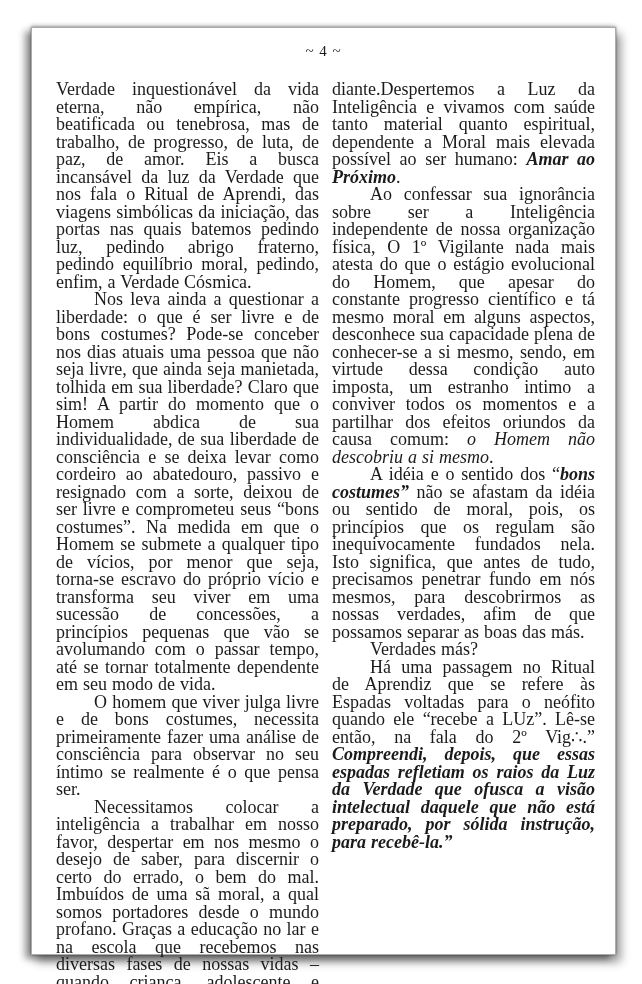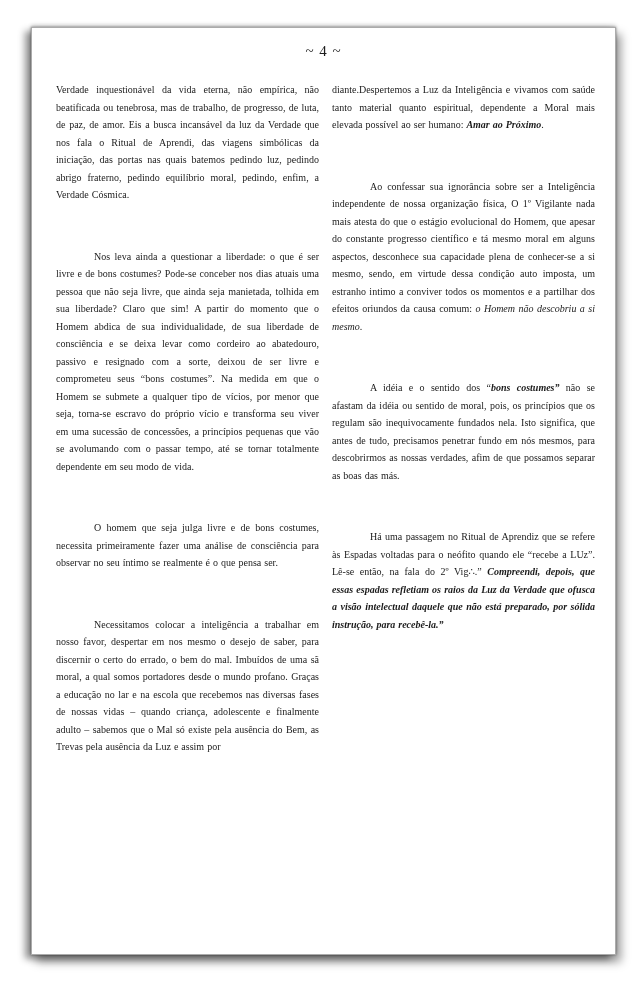--- a/index.html
+++ b/index.html
@@ -43,47 +43,47 @@
     padding:0 24px;
     margin-top:21px;
   }
   .col{
     width:263px;
     flex:0 0 263px;
   }
   .para{
     margin:0;
     text-align:justify;
-    font-size:10px;
+    font-size:18px;
     line-height:17.5px;
     color:#1b1b1b;
     word-spacing:0.5px;
   }
   .para.indent{
     text-indent:38px;
-    margin-top:44px;
   }
   .normal{font-style:normal;font-weight:normal;}
   .italic{font-style:italic;}
   .bolditalic{font-style:italic;font-weight:bold;}
 </style>
 </head>
 <body>
 
 <div class="canvas">
   <div class="sheet">
     <div class="page-number">~ 4 ~</div>
     <div class="columns">
       <div class="col">
           <p class="para"><span class="normal">Verdade inquestionável da vida eterna, não empírica, não beatificada ou tenebrosa, mas de trabalho, de progresso, de luta, de paz, de amor. Eis a busca incansável da luz da Verdade que nos fala o Ritual de Aprendi, das viagens simbólicas da iniciação, das portas nas quais batemos pedindo luz, pedindo abrigo fraterno, pedindo equilíbrio moral, pedindo, enfim, a Verdade Cósmica.</span></p>
           <p class="para indent"><span class="normal">Nos leva ainda a questionar a liberdade: o que é ser livre e de bons costumes? Pode-se conceber nos dias atuais uma pessoa que não seja livre, que ainda seja manietada, tolhida em sua liberdade? Claro que sim! A partir do momento que o Homem abdica de sua individualidade, de sua liberdade de consciência e se deixa levar como cordeiro ao abatedouro, passivo e resignado com a sorte, deixou de ser livre e comprometeu seus “bons costumes”. Na medida em que o Homem se submete a qualquer tipo de vícios, por menor que seja, torna-se escravo do próprio vício e transforma seu viver em uma sucessão de concessões, a princípios pequenas que vão se avolumando com o passar tempo, até se tornar totalmente dependente em seu modo de vida.</span></p>
-          <p class="para indent"><span class="normal">O homem que seja julga livre e de bons costumes, necessita primeiramente  fazer uma análise de consciência para observar no seu íntimo se realmente  é o que pensa ser.</span></p>
+          <p class="para indent"><span class="normal">O homem que viver julga livre e de bons costumes, necessita primeiramente  fazer uma análise de consciência para observar no seu íntimo se realmente  é o que pensa ser.</span></p>
           <p class="para indent"><span class="normal">Necessitamos colocar a inteligência a trabalhar em nosso favor, despertar em nos mesmo o desejo de saber, para discernir o certo do errado, o bem do mal. Imbuídos de uma sã moral, a qual somos portadores desde o mundo profano. Graças a educação no lar e na escola que recebemos nas diversas fases de nossas vidas – quando criança, adolescente e finalmente adulto – sabemos que o Mal só existe  pela ausência do Bem, as Trevas pela ausência da Luz e assim por</span></p>
         </div>
       <div class="col">
           <p class="para"><span class="normal">diante.Despertemos a Luz da Inteligência e vivamos com saúde tanto material quanto espiritual, dependente a Moral mais elevada possível ao ser humano: </span><span class="bolditalic">Amar ao Próximo</span><span class="normal">.</span></p>
           <p class="para indent"><span class="normal">Ao confessar sua ignorância sobre ser a Inteligência independente de nossa organização física, O 1º Vigilante nada mais atesta do que o estágio evolucional do Homem, que apesar do constante progresso científico  e tá mesmo moral em alguns aspectos, desconhece sua capacidade  plena de conhecer-se a si mesmo, sendo, em virtude dessa condição auto imposta, um estranho intimo a conviver todos os momentos  e a partilhar dos efeitos oriundos da causa comum: </span><span class="italic">o Homem não descobriu a si mesmo</span><span class="normal">.</span></p>
           <p class="para indent"><span class="normal">A idéia e o sentido dos “</span><span class="bolditalic">bons costumes”</span><span class="normal"> não se afastam da idéia ou sentido de moral, pois, os princípios que os regulam são inequivocamente fundados nela. Isto significa, que antes de tudo, precisamos penetrar fundo em nós mesmos, para descobrirmos  as nossas verdades, afim de que possamos separar as boas das más.</span></p>
+          <p class="para indent"><span class="normal">Verdades más?</span></p>
           <p class="para indent"><span class="normal">Há uma passagem no Ritual de Aprendiz que se refere às Espadas voltadas para o neófito quando ele “recebe a LUz”. Lê-se então, na fala do 2º Vig∴.” </span><span class="bolditalic">Compreendi, depois, que essas espadas refletiam os raios da Luz da Verdade que ofusca a visão intelectual daquele que não está preparado, por sólida instrução, para recebê-la.”</span></p>
         </div>
     </div>
   </div>
 </div>
 
 </body></html>

